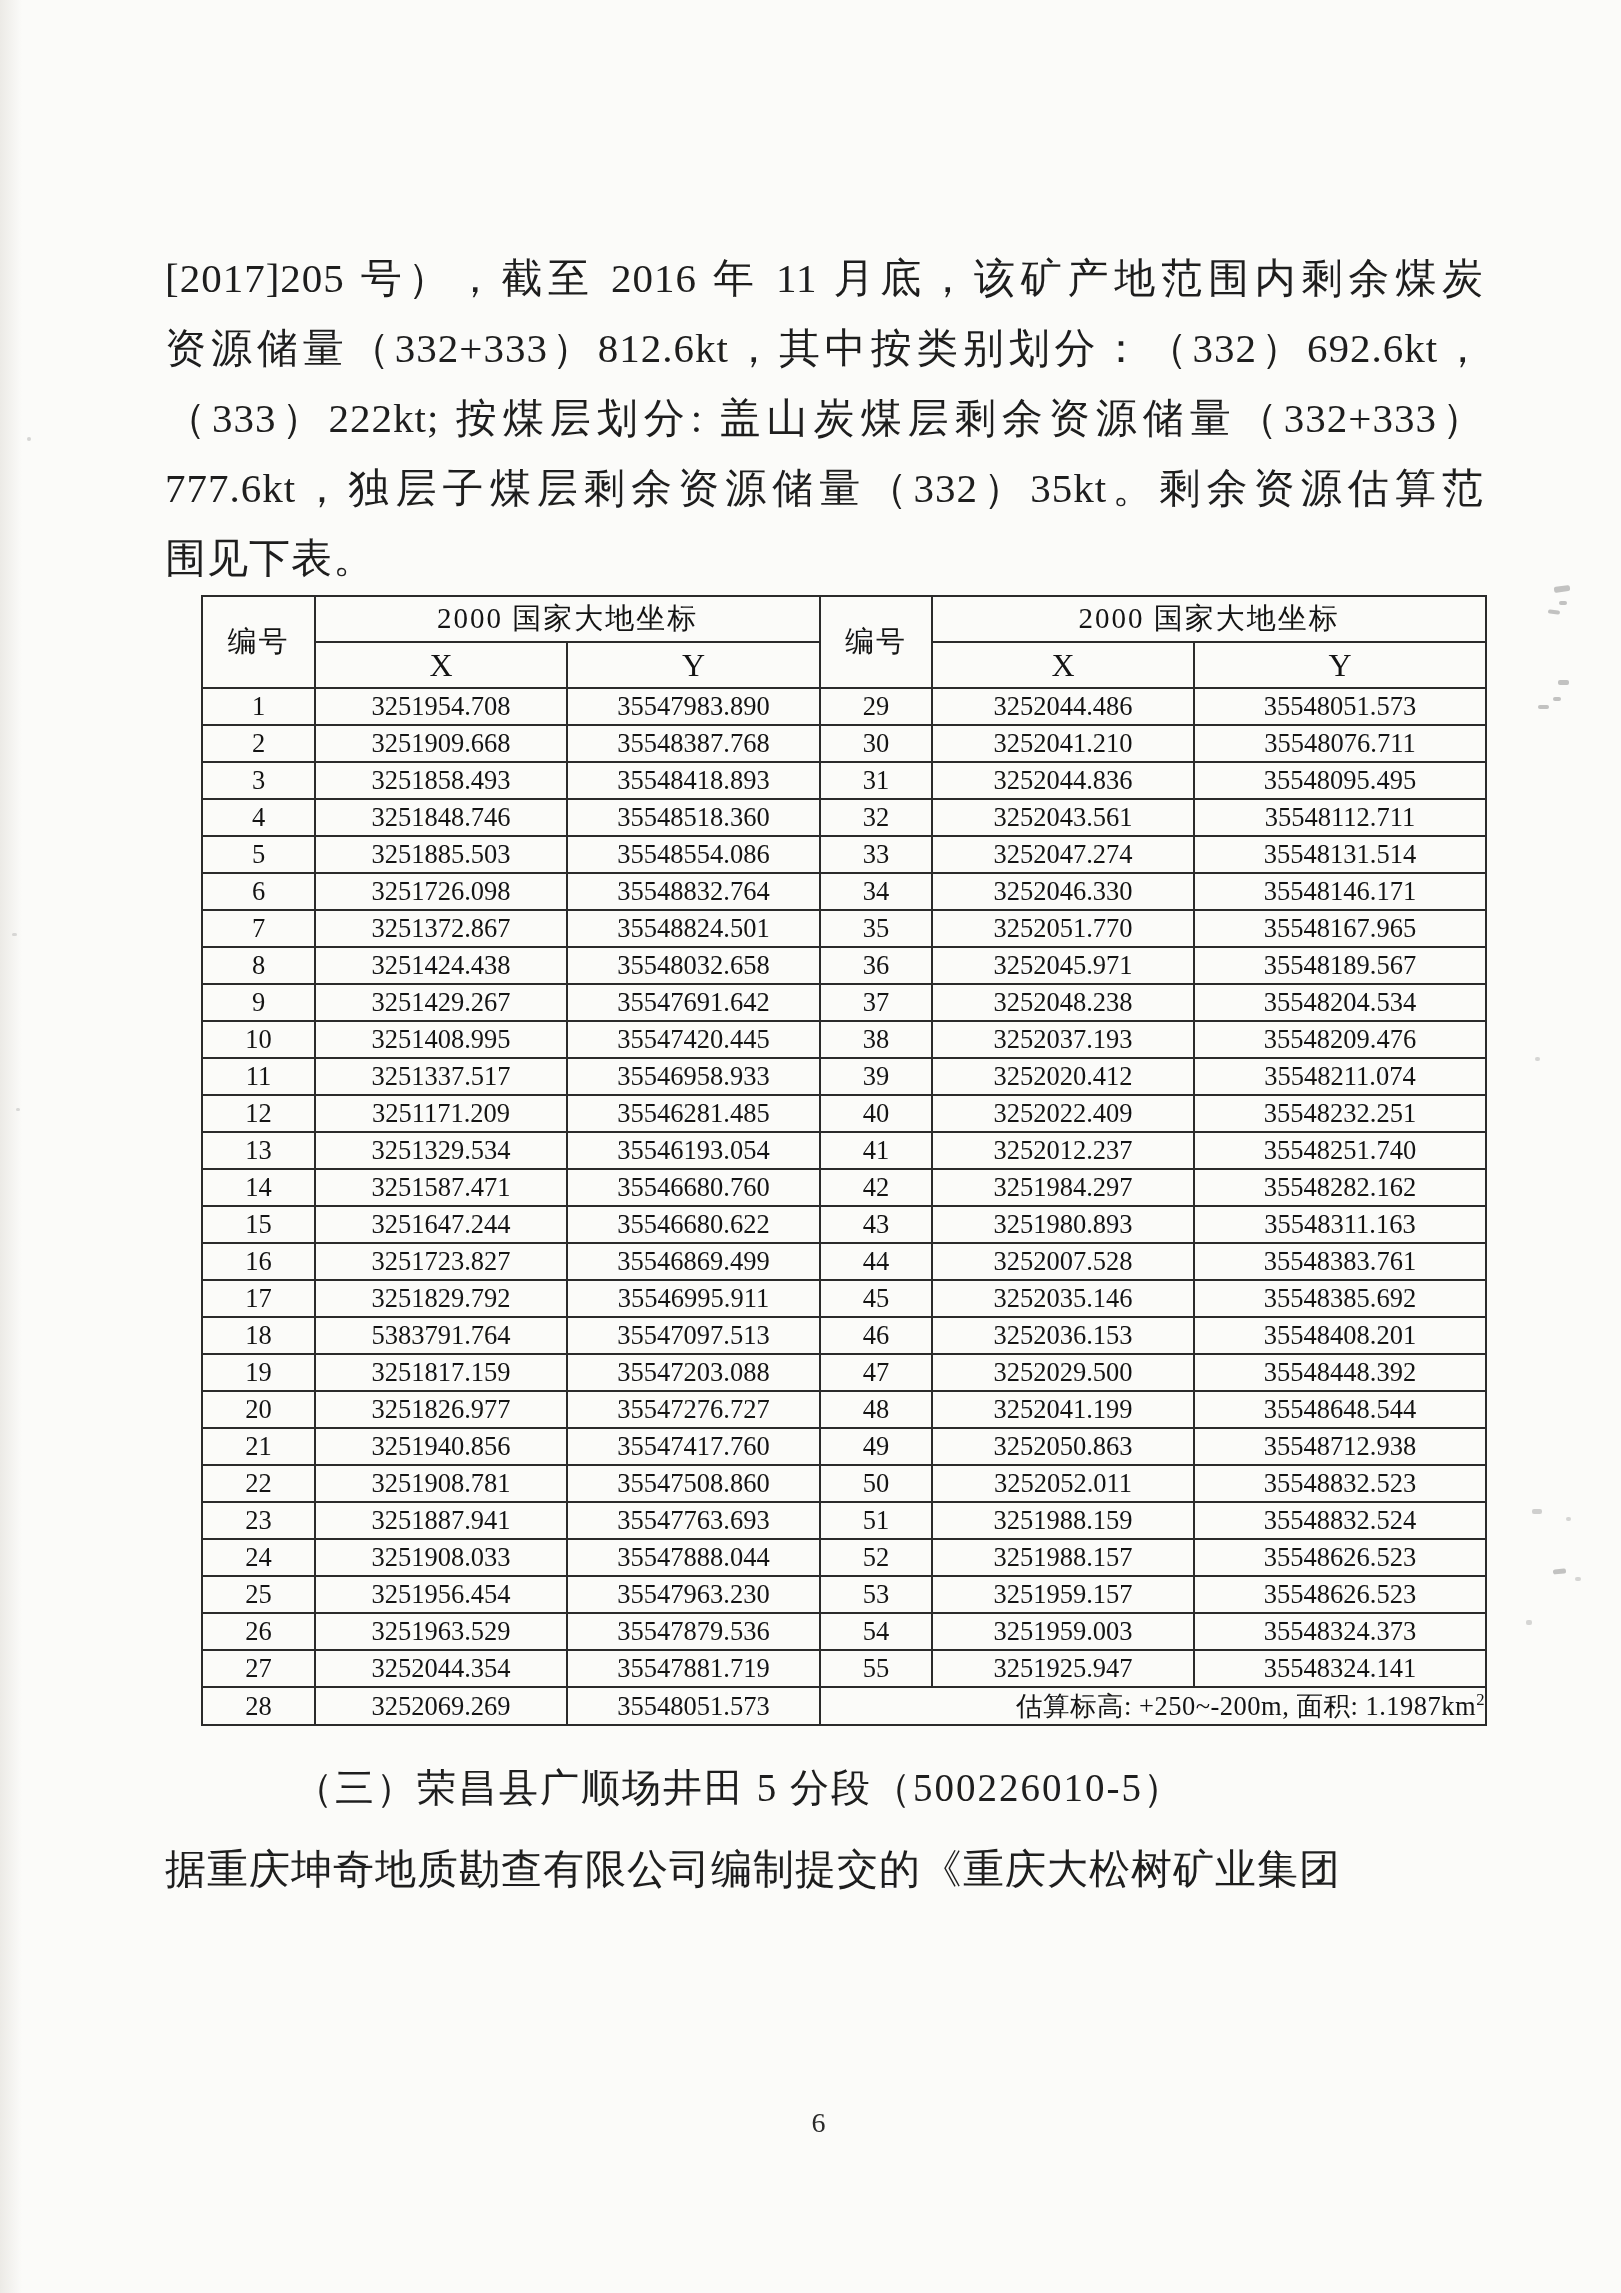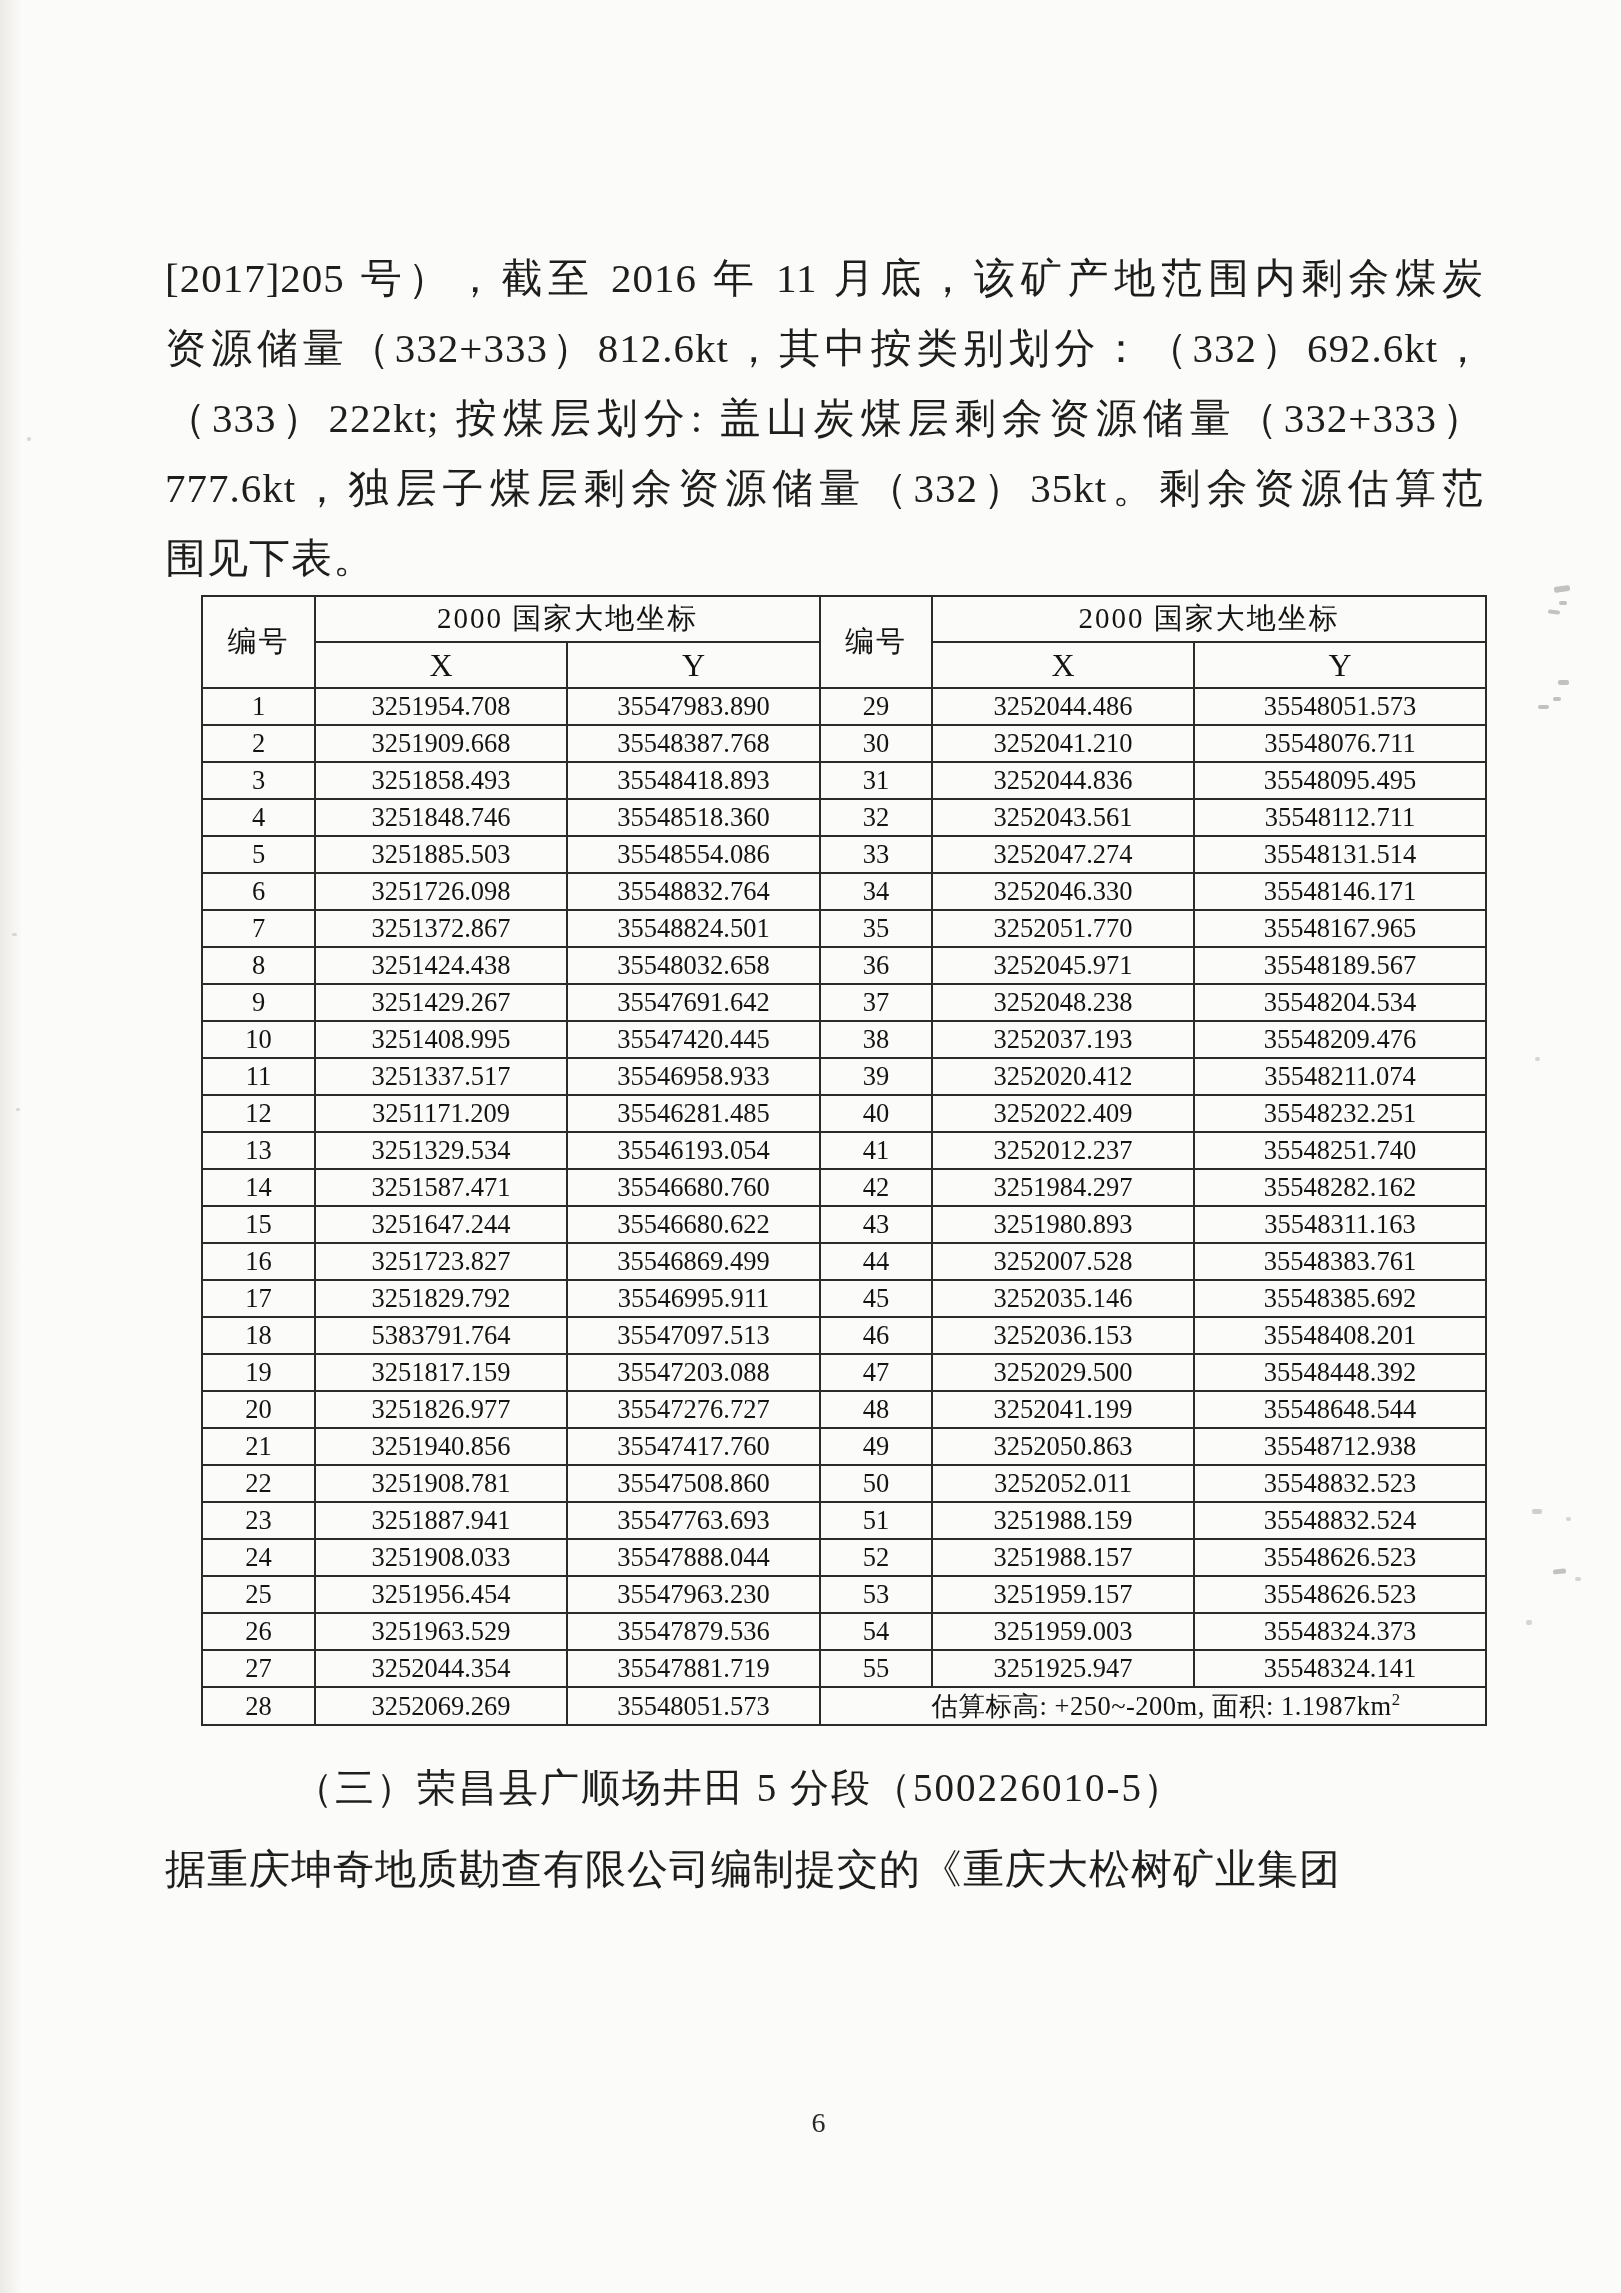--- a/index.html
+++ b/index.html
@@ -59,21 +59,21 @@
     overflow: hidden;
     white-space: nowrap;
   }
   #coordinate-table { border: 2.9px solid #222; }
   #coordinate-table thead th { height: 46px; font-weight: normal; }
   .th-group { font-size: 29px; letter-spacing: 2px; }
   .th-no { font-size: 29px; letter-spacing: 2px; }
   .th-xy { font-size: 32px; }
   #coordinate-table tbody td { height: 37px; font-size: 26.5px; }
   #coordinate-table td.footer-cell {
-    text-align: center;
+    text-align: right;
     padding-left: 26px;
     font-size: 26.5px;
     letter-spacing: 0.5px;
   }
   #coordinate-table td.footer-cell sup { font-size: 16.7px; }
   #page-number {
     position: absolute;
     left: 745px; top: 2107px; width: 147px;
     text-align: center;
     font-size: 28px;

